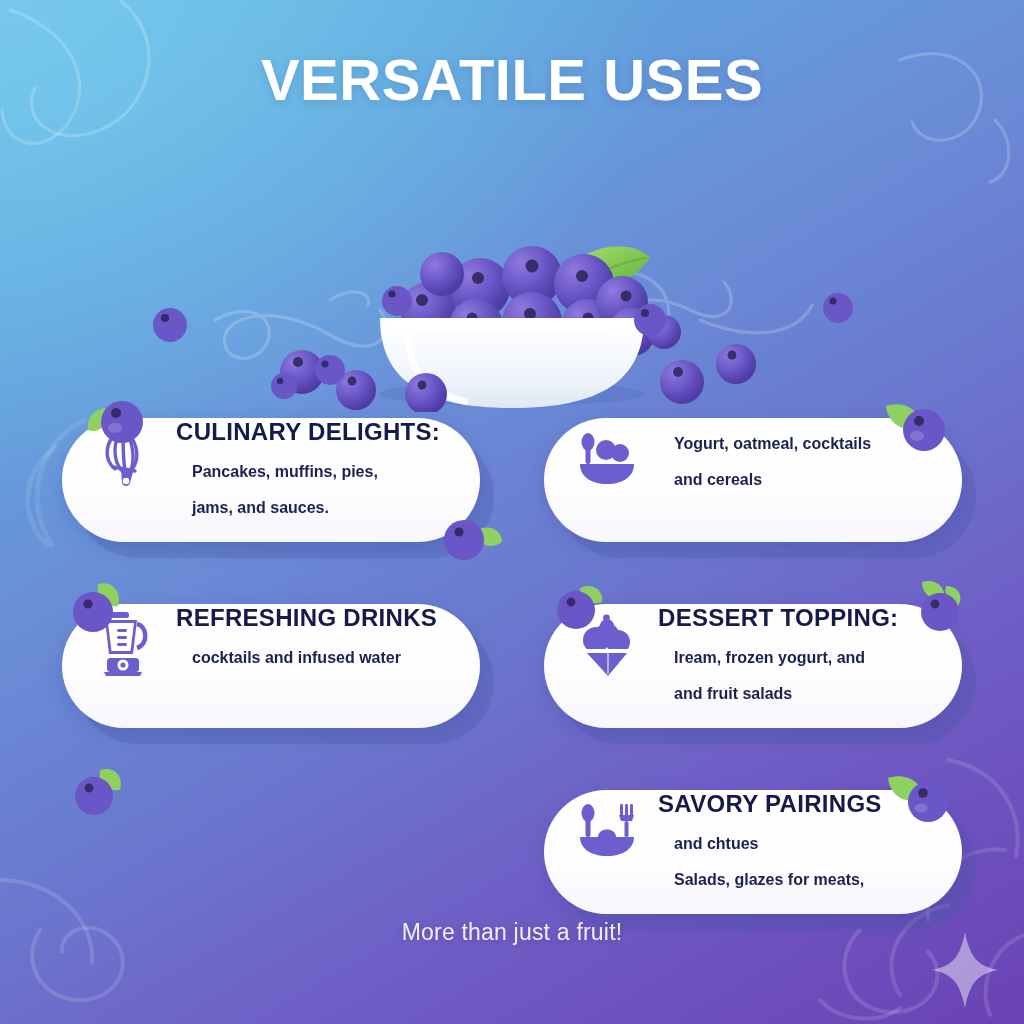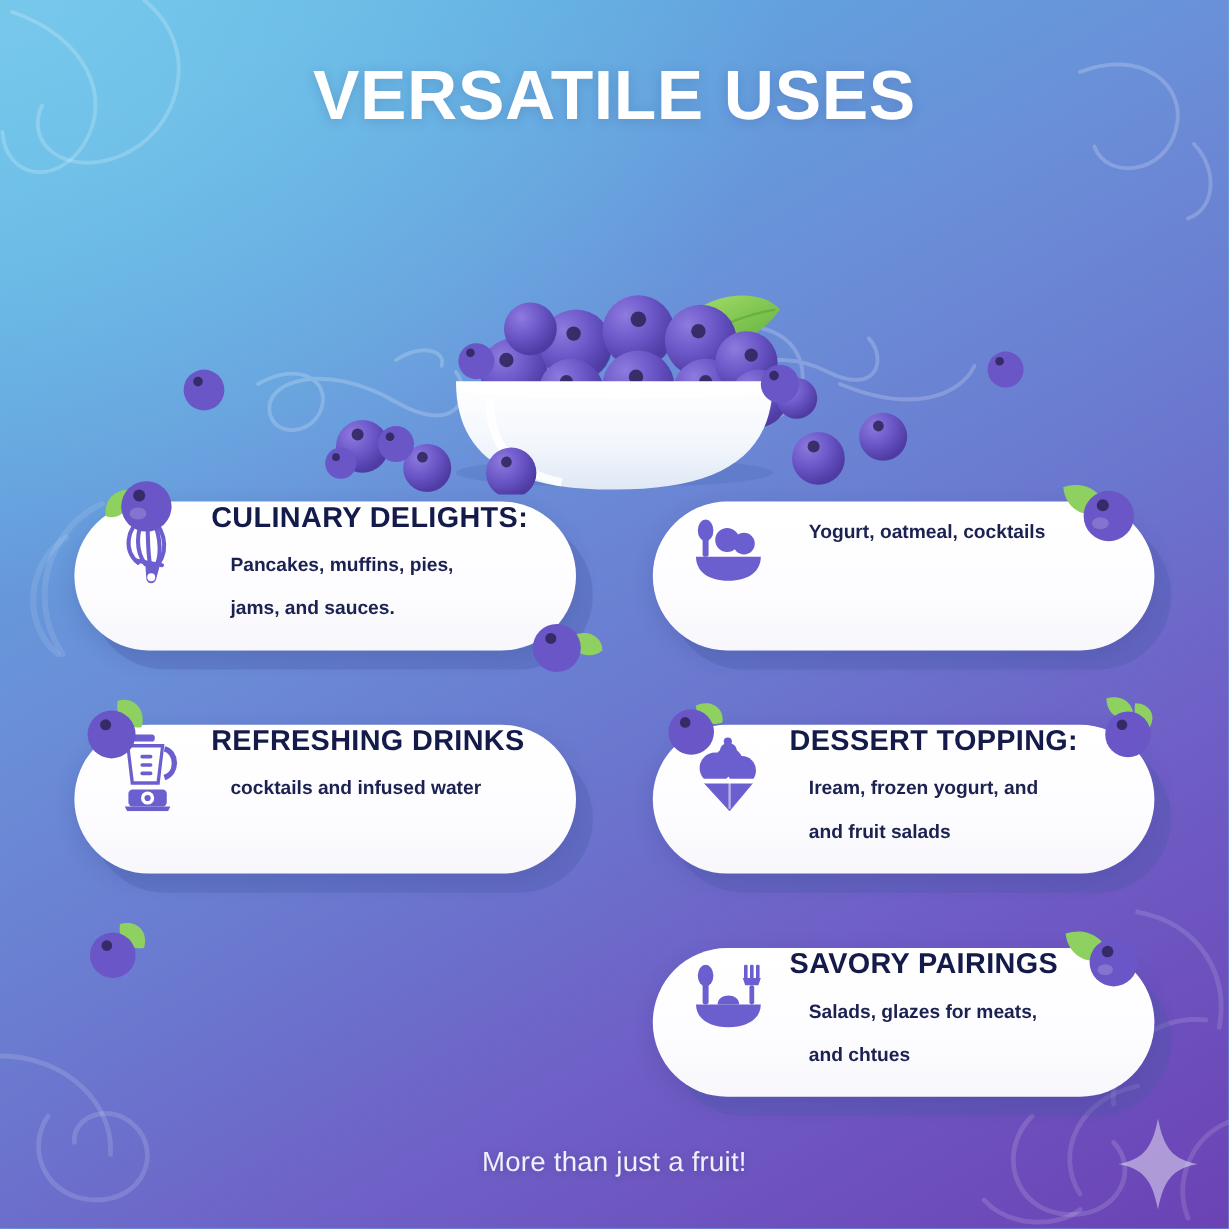--- a/index.html
+++ b/index.html
@@ -48,21 +48,21 @@
     margin:0 0 2px 0;
     font-family:"Liberation Sans Narrow","Liberation Sans", sans-serif;
     font-weight:bold;font-size:24px;letter-spacing:0.3px;color:#141a4a;
   }
   .card p{
     margin:16px;font-size:16px;line-height:1.26;color:#1b2150;font-weight:bold;
   }
   .berry-deco{position:absolute;pointer-events:none;}
   
   .footer{
-    position:absolute;left:0;right:0;top:955px;text-align:center;
+    position:absolute;left:0;right:0;top:919px;text-align:center;
     color:#eef0fb;font-size:23px;letter-spacing:0.2px;
     text-shadow:0 1px 6px rgba(40,30,100,0.25);
   }
   .sparkle{position:absolute;pointer-events:none;}
 </style>
 </head>
 <body>
 
 <div class="poster">
 
@@ -245,20 +245,21 @@
               <ellipse cx="12" cy="14" rx="6.5" ry="9"></ellipse>
               <rect x="9.5" y="20" width="5" height="16" rx="2.2"></rect>
               <circle cx="30" cy="22" r="10"></circle>
               <circle cx="44" cy="25" r="9"></circle>
               <path d="M4,36 L58,36 C58,48 48,56 31,56 C14,56 4,48 4,36 Z"></path>
             </g>
           </svg>
         </div>
         <div class="txt">
           <p>Yogurt, oatmeal, cocktails</p>
+          <p>and cereals</p>
         </div>
       </div>
       <svg class="berry-deco" width="76" height="66" viewBox="0 0 76 66" style="left:330px;top:-24px;">
         <path d="M12,12 C30,6 46,16 48,32 C30,40 14,30 12,12 Z" fill="#8ed161"></path>
         <circle cx="50" cy="36" r="21" fill="#6a56c6"></circle>
         <circle cx="45" cy="27" r="5" fill="#2c2357" opacity="0.85"></circle>
         <ellipse cx="43" cy="42" rx="7" ry="5" fill="#ffffff" opacity="0.18"></ellipse>
       </svg>
     </div>
 
@@ -350,22 +351,22 @@
               <rect x="54" y="5" width="3" height="12" rx="1.2"></rect>
               <path d="M43,16 L58,16 L56,22 L45,22 Z"></path>
               <rect x="48.5" y="22" width="4" height="16" rx="1.8"></rect>
               <path d="M22,38 C22,28 40,28 40,38 Z"></path>
               <path d="M4,38 L58,38 C58,49 48,57 31,57 C14,57 4,49 4,38 Z"></path>
             </g>
           </svg>
         </div>
         <div class="txt">
           <h3>SAVORY PAIRINGS</h3>
+          <p>and chtues</p>
           <p>Salads, glazes for meats,</p>
-          <p>and chtues</p>
         </div>
       </div>
       <svg class="berry-deco" width="76" height="64" viewBox="0 0 76 64" style="left:334px;top:-22px;">
         <path d="M10,10 C28,4 44,14 46,30 C28,38 12,28 10,10 Z" fill="#8ed161"></path>
         <circle cx="50" cy="34" r="20" fill="#6a56c6"></circle>
         <circle cx="45" cy="25" r="4.8" fill="#2c2357" opacity="0.85"></circle>
         <ellipse cx="43" cy="40" rx="6.5" ry="4.5" fill="#ffffff" opacity="0.18"></ellipse>
       </svg>
     </div>
 

